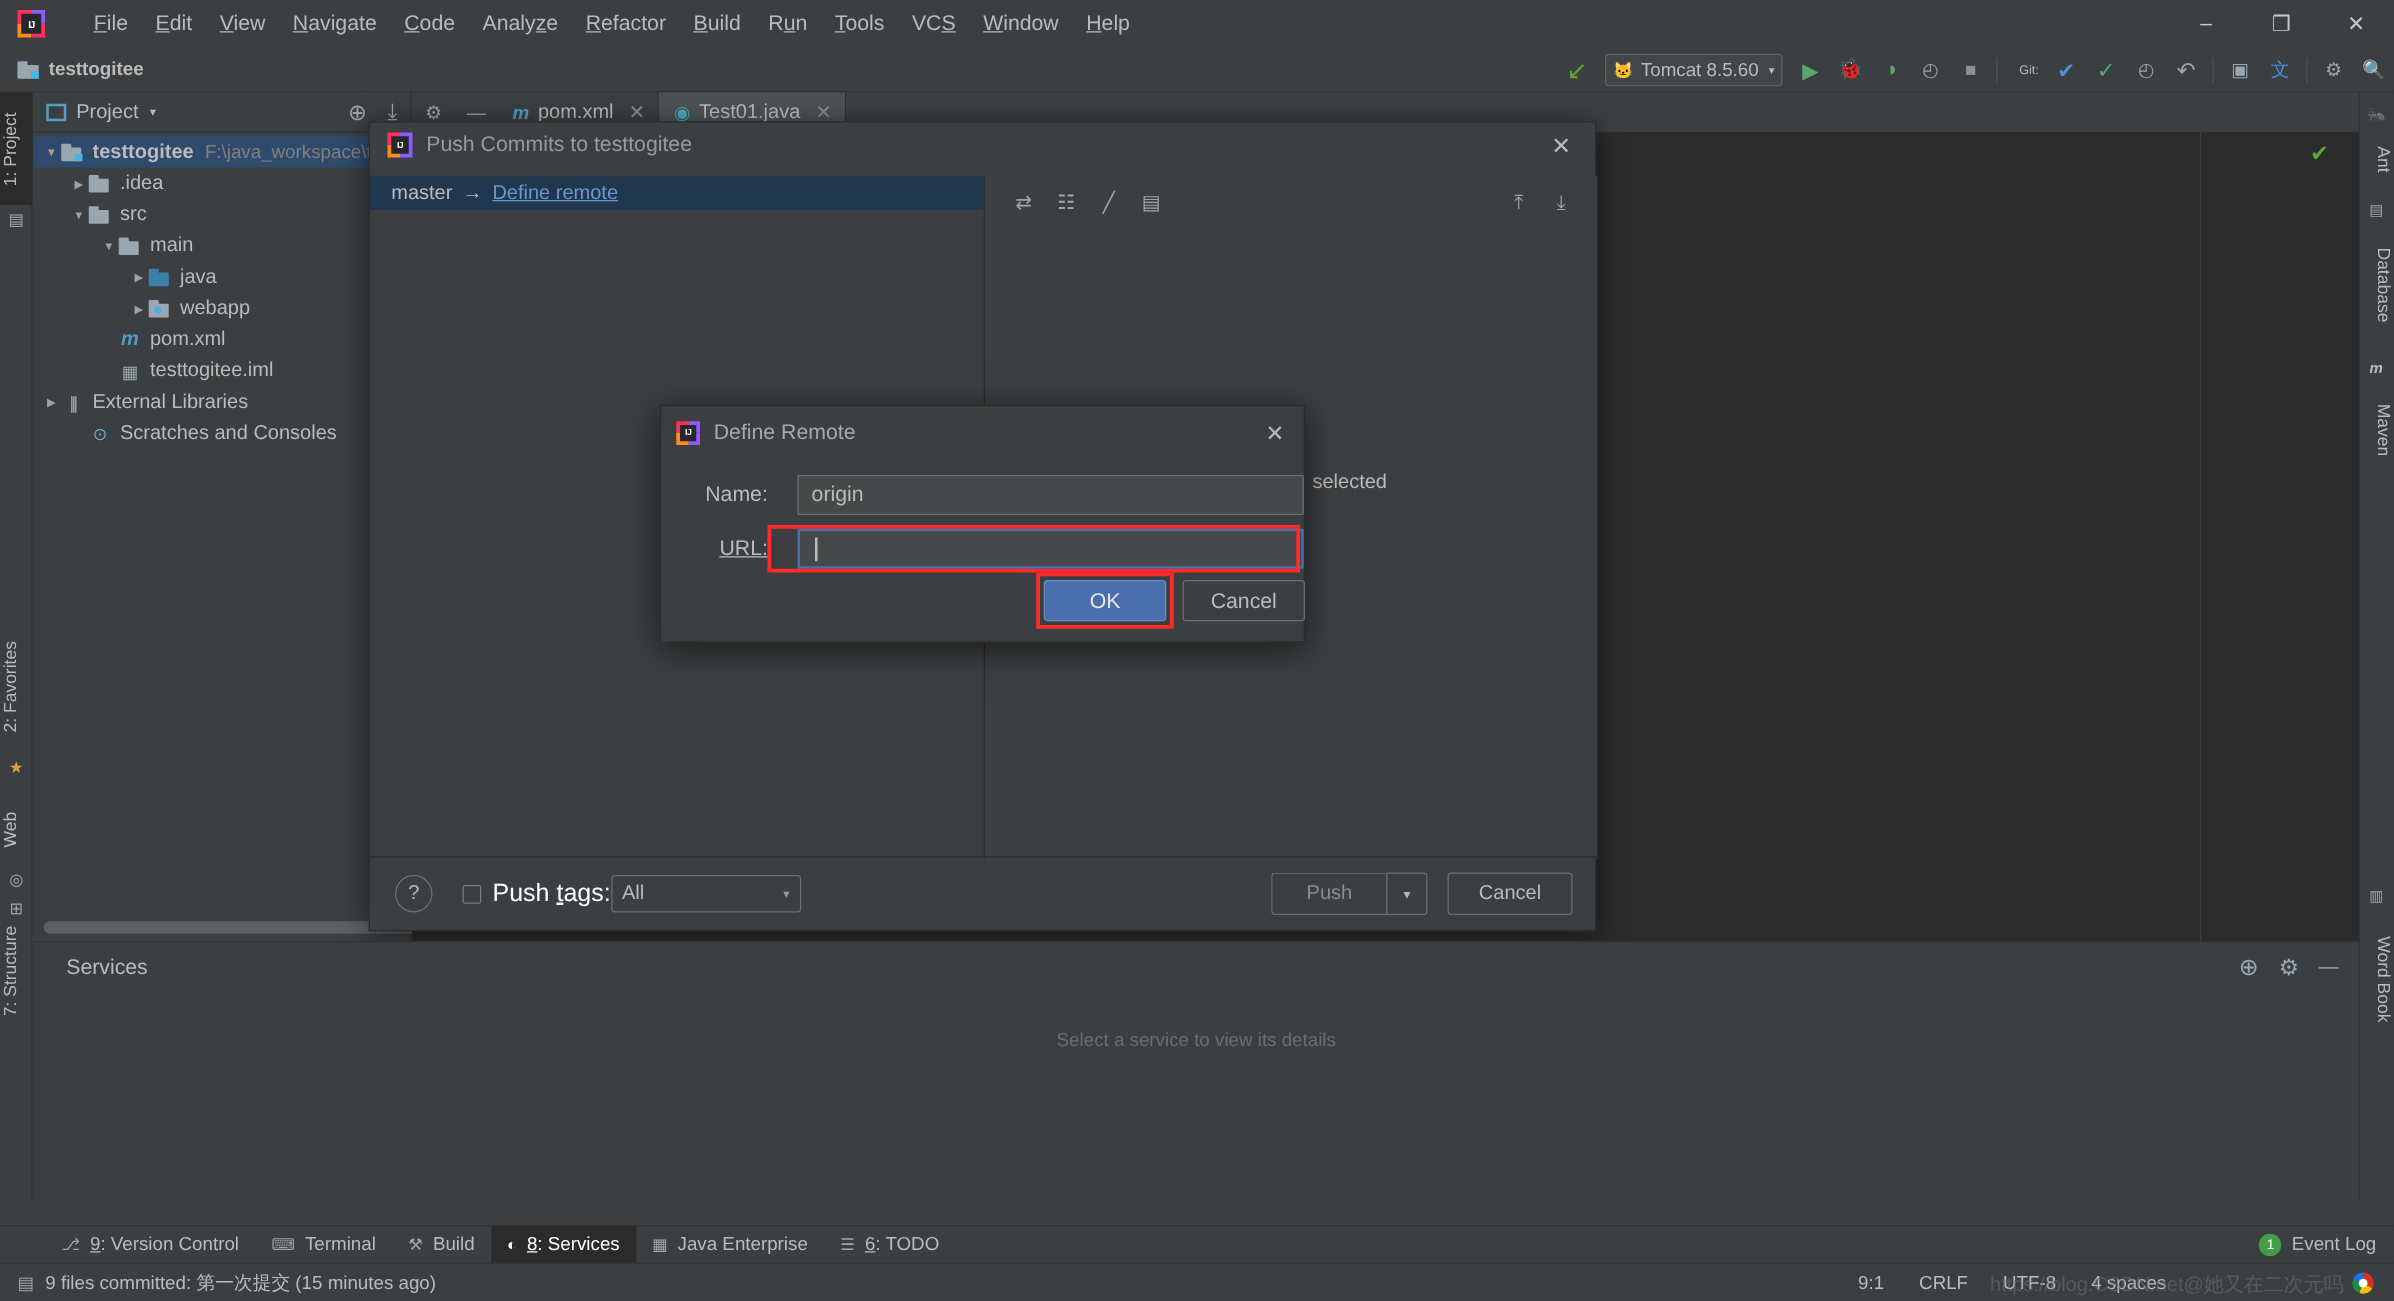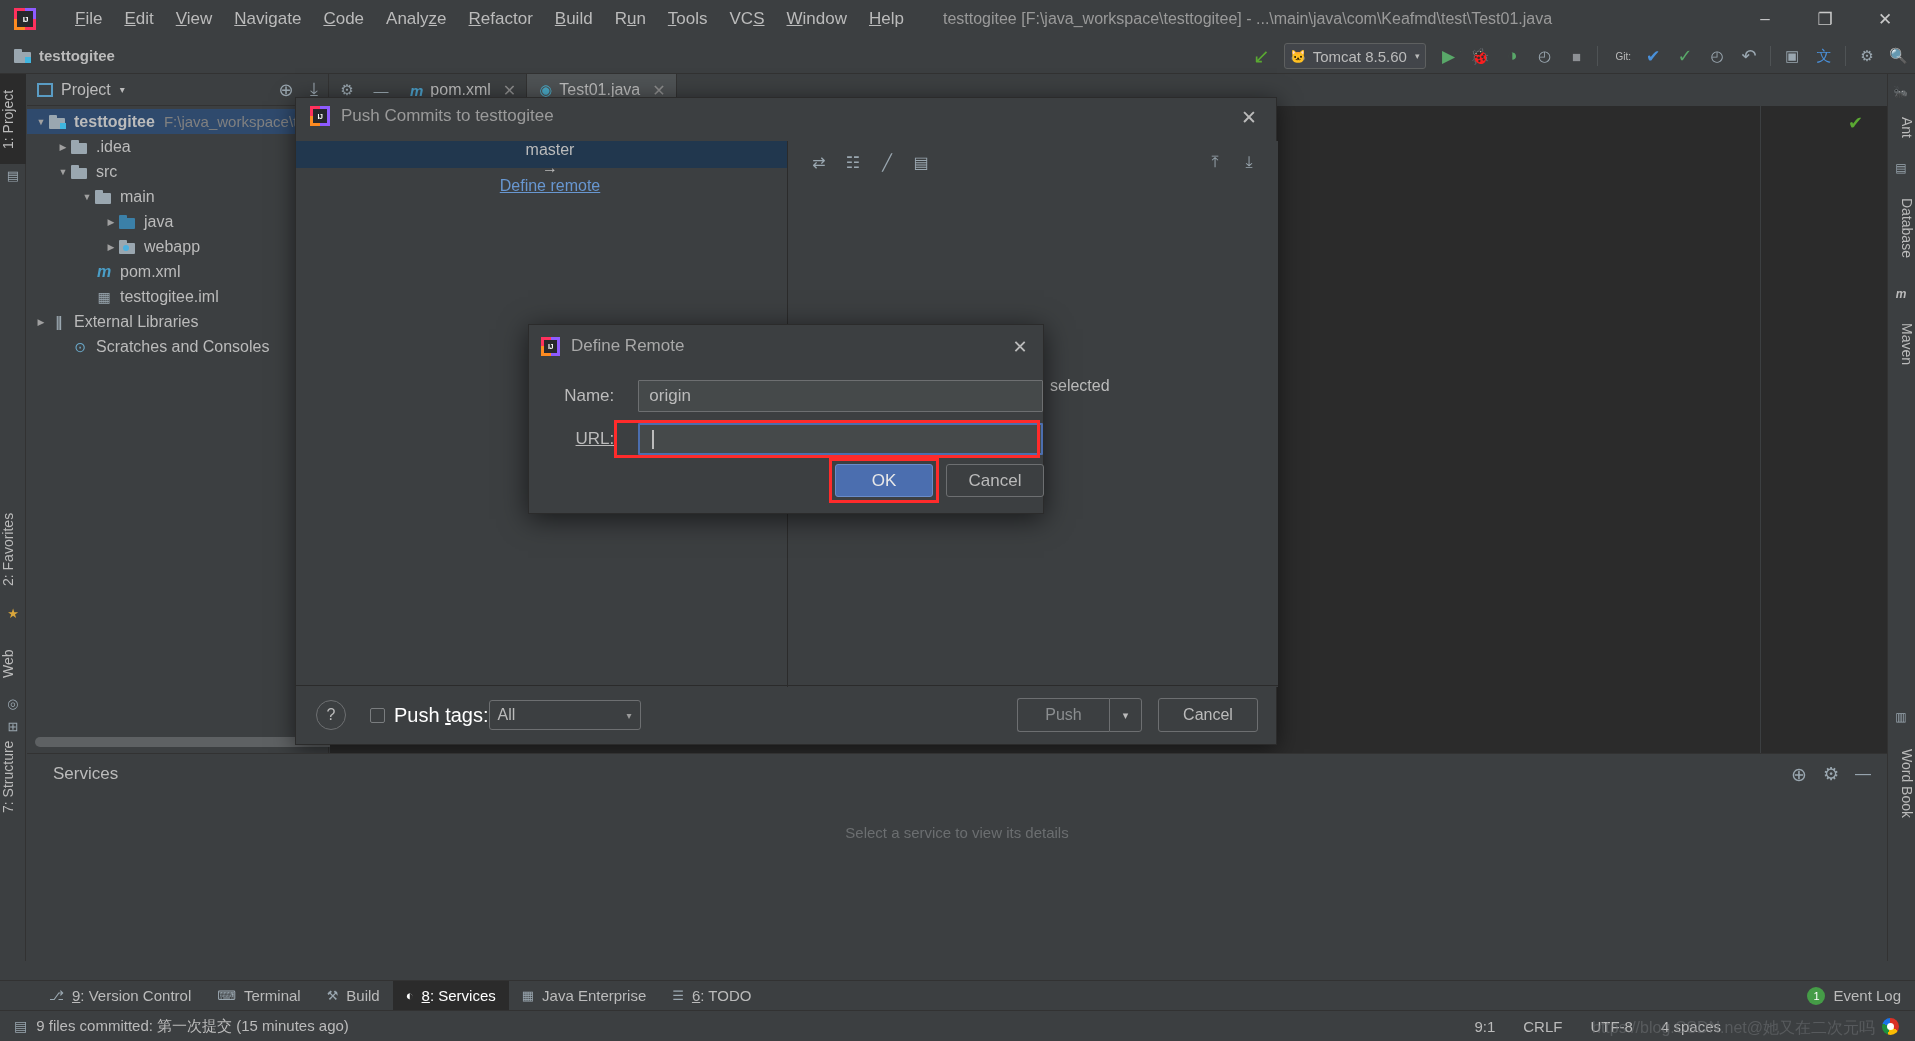--- a/index.html
+++ b/index.html
@@ -220,21 +220,21 @@
   }
 
   .pd-body {
     position:absolute; left:0; top:43px; width:982px; height:546px;
     display:flex;
   }
   .pd-left { width:492px; border-right:1px solid #2b2b2b; background:#3c3f41; }
   .pd-right { flex:1; background:#3c3f41; position:relative; }
   .branch-row {
     height:27px; background:#21374e; display:flex; align-items:center;
-    padding-left:17px; font-size:16px; color:#bbbbbb;flex-direction:column;
+    padding-left:17px; font-size:16px; color:#bbbbbb;
   }
   .branch-row .arrow-ch { margin: 0 8px; color:#bbbbbb; }
   .branch-row .link { color:#6897d1; text-decoration:underline; }
 
   .pd-right-toolbar {
     height:42px; display:flex; align-items:center; padding-left:14px;
   }
   .pdt-icon {
     width:34px; height:30px; display:flex; align-items:center; justify-content:center;
     color:#9aa7b0; font-size:16px;
@@ -376,21 +376,21 @@
   }
 
   
   .status-bar {
     position:absolute; left:0; bottom:0; width:1915px; height:31px;
     background:#3c3f41; border-top:1px solid #323232;
     display:flex; align-items:center;
   }
   .sb-icon { margin-left:14px; margin-right:9px; color:#9aa7b0; font-size:14px; }
   .sb-text { font-size:15px; color:#bbbbbb; }
-  .sb-right { margin-left:auto; display:flex; align-items:flex-end; padding-right:16px; }
+  .sb-right { margin-left:auto; display:flex; align-items:flex-end; padding-right:4px; }
   .sb-cell { font-size:15px; color:#bbbbbb; margin-left:28px; white-space:nowrap; }
   .watermark {
     position:absolute; right:40px; bottom:2px; font-size:16px;
     color:#6e7174; opacity:0.55; white-space:nowrap; pointer-events:none;
   }
   .chrome-dot {
     position:absolute; right:16px; bottom:6px; width:17px; height:17px;
     border-radius:50%;
     background: conic-gradient(#d93025 0deg 120deg, #fbbc04 120deg 200deg, #1e8e3e 200deg 290deg, #1a73e8 290deg 360deg);
   }
@@ -420,21 +420,20 @@
       <div class="menu-item"><u>C</u>ode</div>
       <div class="menu-item">Analy<u>z</u>e</div>
       <div class="menu-item"><u>R</u>efactor</div>
       <div class="menu-item"><u>B</u>uild</div>
       <div class="menu-item">R<u>u</u>n</div>
       <div class="menu-item"><u>T</u>ools</div>
       <div class="menu-item">VC<u>S</u></div>
       <div class="menu-item"><u>W</u>indow</div>
       <div class="menu-item"><u>H</u>elp</div>
     </div>
-    <div class="title-text">testtogitee [F:\java_workspace\testtogitee] - ...\main\java\com\Keafmd\test\Test01.java</div>
     <div class="win-controls">
       <div class="win-btn">–</div>
       <div class="win-btn">❐</div>
       <div class="win-btn close">✕</div>
     </div>
   </div>
 
   <div class="toolbar">
     <div class="project-crumb">
       <div class="folder-icon">

